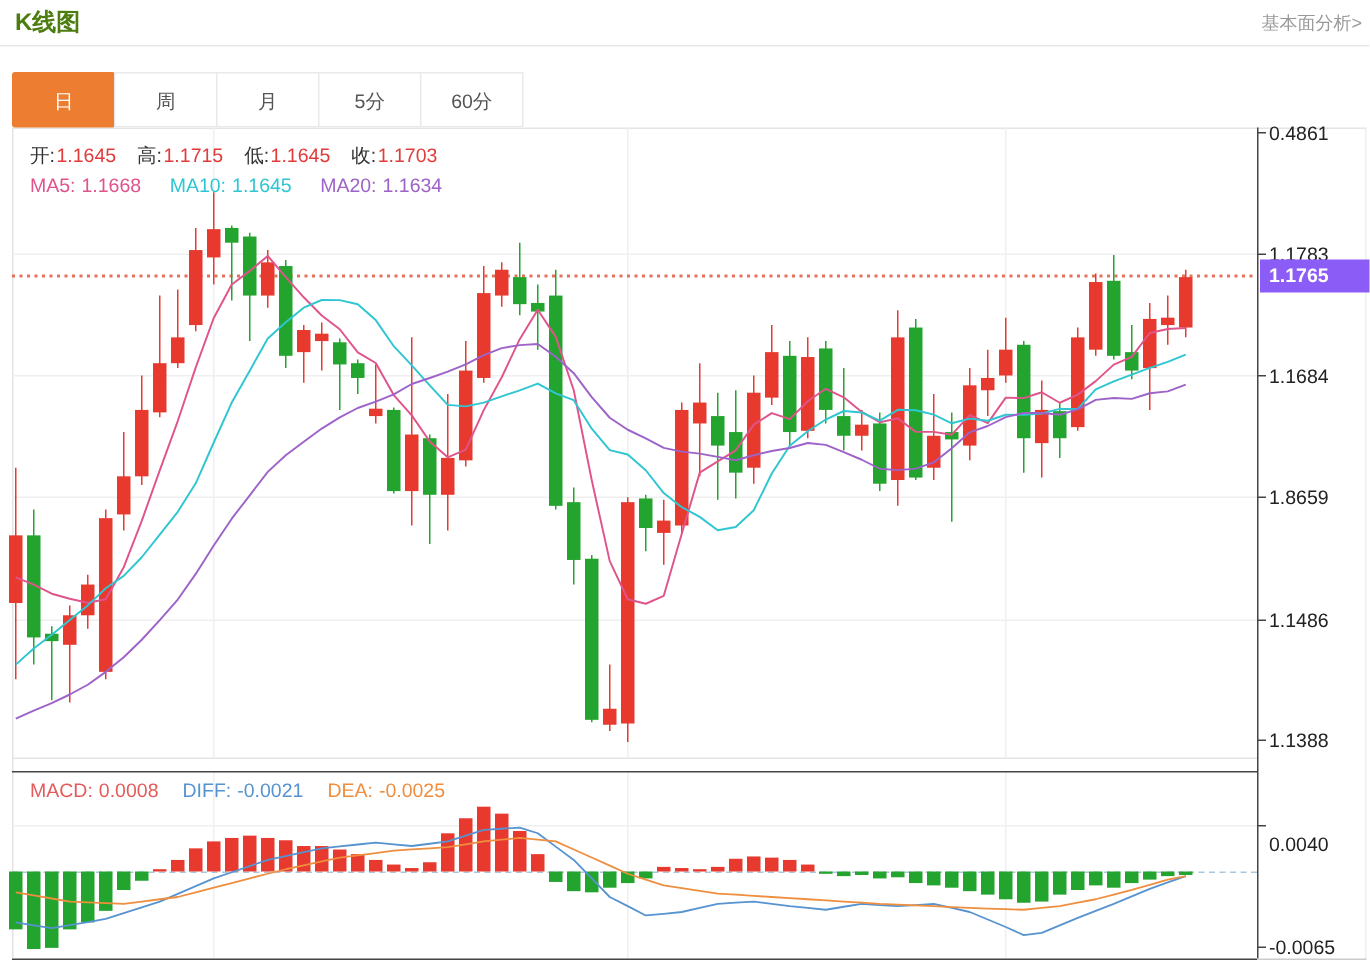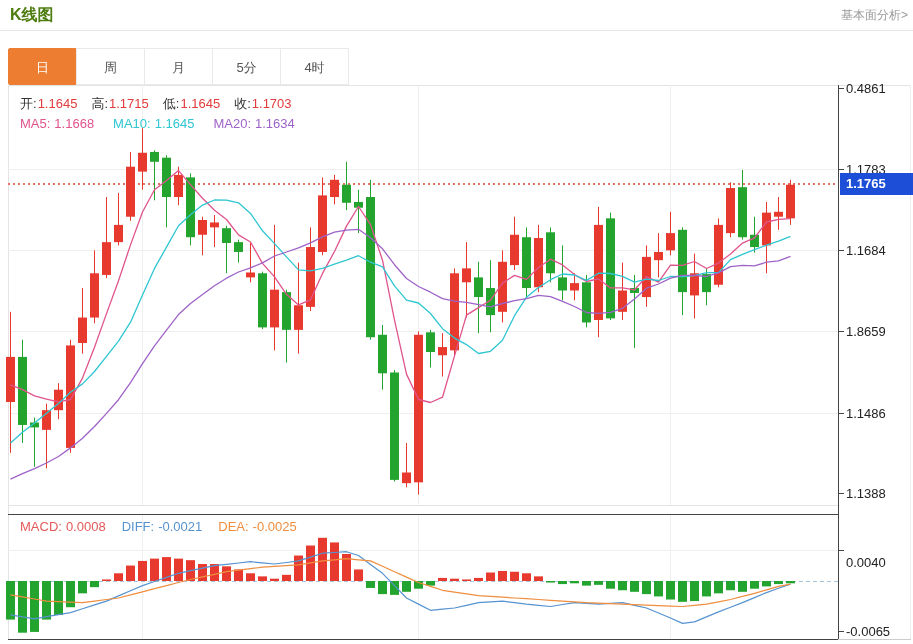--- a/index.html
+++ b/index.html
@@ -36,21 +36,21 @@
 
 <div class="hdr-title">K线图</div>
 <a class="hdr-link">基本面分析&gt;</a>
 <div class="hdr-divider"></div>
 
 <div class="tabs" id="tabs">
     <div class="tab active">日</div>
     <div class="tab">周</div>
     <div class="tab">月</div>
     <div class="tab">5分</div>
-    <div class="tab">4时</div>
+    <div class="tab">60分</div>
   </div>
 
 <div>
   <svg id="chart-svg" width="913" height="644" viewBox="0 0 913 644">
       <line x1="8.5" y1="85.5" x2="911" y2="85.5" stroke="#e4e4e4" stroke-width="1"></line>
       <line x1="8.5" y1="85" x2="8.5" y2="639" stroke="#e4e4e4" stroke-width="1"></line>
       <line x1="8" y1="505.5" x2="838" y2="505.5" stroke="#e4e4e4" stroke-width="1"></line>
       <line x1="910.5" y1="85" x2="910.5" y2="639" stroke="#eeeeee" stroke-width="1"></line>
       <line x1="142.5" y1="85" x2="142.5" y2="505" stroke="#efefef" stroke-width="1"></line>
       <line x1="142.5" y1="514" x2="142.5" y2="639" stroke="#efefef" stroke-width="1"></line>
@@ -291,16 +291,16 @@
   <div id="axis-labels">
       <div class="axis-label" style="top: 81px;">0.4861</div>
       <div class="axis-label" style="top: 162.164px;">1.1783</div>
       <div class="axis-label" style="top: 243.328px;">1.1684</div>
       <div class="axis-label" style="top: 324.492px;">1.8659</div>
       <div class="axis-label" style="top: 405.656px;">1.1486</div>
       <div class="axis-label" style="top: 486px;">1.1388</div>
       <div class="axis-label" style="top: 555px;">0.0040</div>
       <div class="axis-label" style="top: 624.141px;">-0.0065</div>
     </div>
-  <div class="price-tag" id="price-tag" style="top: 173px; background: #1d4ed8;">
+  <div class="price-tag" id="price-tag" style="top: 173px; background: #8b5cf6;">
     <span>1.1765</span>
   </div>
 </div>
 
 </body></html>

